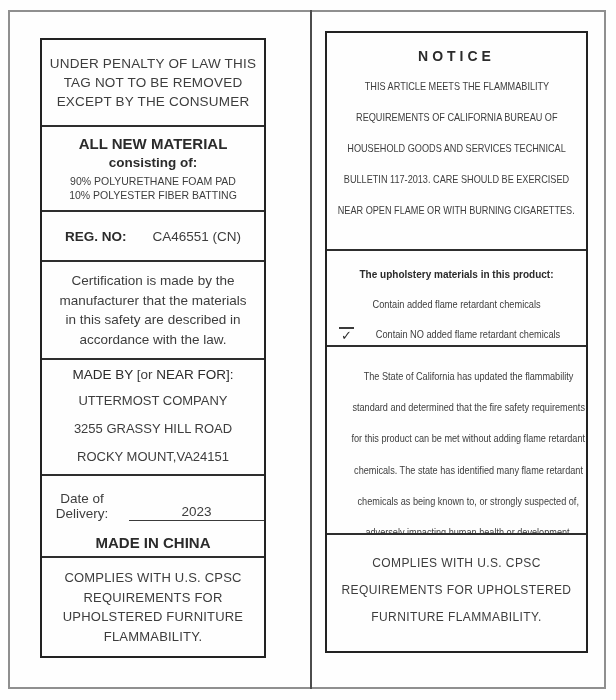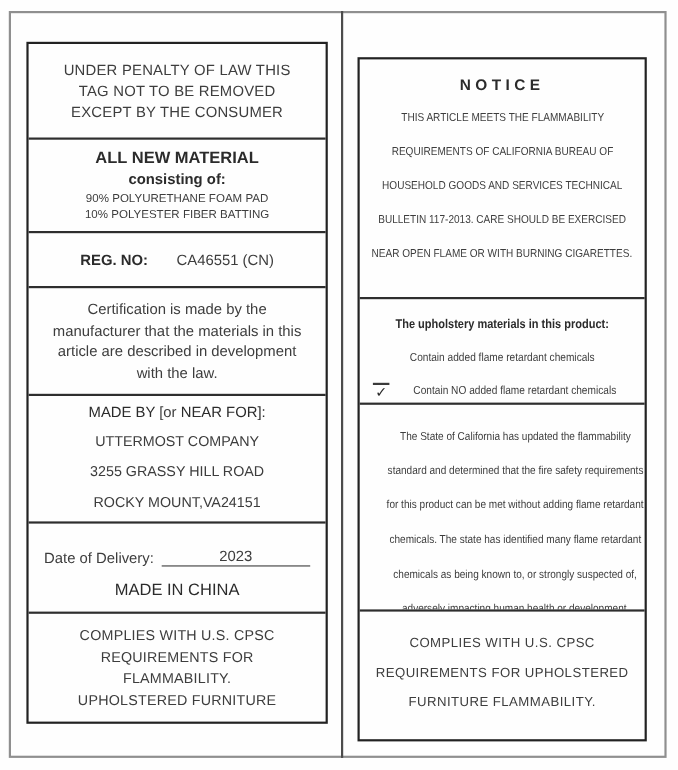--- a/index.html
+++ b/index.html
@@ -19,22 +19,22 @@
   .center-divider {
     position:absolute; left:310px; top:10px; width:2px; height:679px;
     background:#4c4c4c;
   }
 
   
   .label-box {
     position:absolute; border:2px solid #222;
     display:flex; flex-direction:column; background:#fefefe;
   }
-  .left-box  { left:24px;  top:38px; width:274px; height:620px; }
-  .right-box { left:325px; top:52px; width:263px; height:622px; }
+  .left-box  { left:40px;  top:38px; width:226px; height:620px; }
+  .right-box { left:325px; top:31px; width:263px; height:622px; }
 
   .sec { display:flex; flex-direction:column; align-items:center;
          justify-content:center; text-align:center; overflow:hidden; }
   .sec.divided { border-bottom:2px solid #2e2e2e; }
 
   
   .penalty   { height:87px; font-size:13.5px; line-height:19px; letter-spacing:.2px; }
   .material  { height:85px; }
   .material .t1 { font-weight:bold; font-size:15px; color:#2b2b2b; }
   .material .t2 { font-weight:bold; font-size:13.5px; color:#2b2b2b; margin:3px 0 4px; }
@@ -44,21 +44,21 @@
   .certif    { height:98px; font-size:13.5px; line-height:19.5px; padding:0 14px; }
   .madeby    { height:116px; font-size:13px; line-height:28px; }
   .madeby .head { font-size:13.5px; line-height:24px; }
   .madeby .b { font-weight:normal; color:#2b2b2b; }
   .delivery  { height:82px; font-size:13.5px; }
   .delivery .row { display:flex; align-items:flex-end;margin-top:10px; }
   .delivery .blank {
     display:inline-block; min-width:135px; border-bottom:1.5px solid #3a3a3a;
     text-align:center; margin-left:7px; padding-bottom:1px;
   }
-  .delivery .origin { font-weight:normal; font-size:15px; color:#2b2b2b; margin-top:13px; }
+  .delivery .origin { font-weight:bold; font-size:15px; color:#2b2b2b; margin-top:13px; }
   .complies-left { flex:1; font-size:13px; line-height:19.5px; letter-spacing:.2px; }
 
   
   .cond { white-space:nowrap; transform:scaleX(.87); transform-origin:50% 50%; }
   .notice { height:218px; justify-content:flex-start; padding-top:15px; }
   .notice .title { font-weight:bold; font-size:14px; letter-spacing:4px;
                    color:#2b2b2b; margin-bottom:7px; }
   .notice .line { font-size:10.5px; line-height:31px; }
   .materials { height:96px; justify-content:flex-start; padding-top:17px; }
   .materials .head { font-weight:bold; font-size:11.5px; color:#2b2b2b; margin-bottom:9px; }
@@ -94,21 +94,21 @@
       <div class="comp">90% POLYURETHANE FOAM PAD</div>
       <div class="comp">10% POLYESTER FIBER BATTING</div>
     </div>
 
     <div class="sec divided regno">
       <span class="lbl">REG. NO:</span>
       <span>CA46551 (CN)</span>
     </div>
 
     <div class="sec divided certif">
-      <div>Certification is made by the manufacturer that the materials in this article are described in development with the law.</div>
+      <div>Certification is made by the manufacturer that the materials in this safety are described in accordance with the law.</div>
     </div>
 
     <div class="sec divided madeby">
       <div class="head">
         <span class="b">MADE BY</span><span> [or </span><span class="b">NEAR FOR]:</span>
       </div>
       <div>UTTERMOST COMPANY</div>
       <div>3255 GRASSY HILL ROAD</div>
       <div>ROCKY MOUNT,VA24151</div>
     </div>
@@ -117,22 +117,22 @@
       <div class="row">
         <span>Date of Delivery:</span>
         <span class="blank">2023</span>
       </div>
       <div class="origin">MADE IN CHINA</div>
     </div>
 
     <div class="sec complies-left">
       <div>COMPLIES WITH U.S. CPSC</div>
       <div>REQUIREMENTS FOR</div>
+      <div>UPHOLSTERED FURNITURE</div>
       <div>FLAMMABILITY.</div>
-      <div>UPHOLSTERED FURNITURE</div>
     </div>
   </div>
 
   <div class="label-box right-box">
 
     <div class="sec divided notice">
       <div class="title">NOTICE</div>
       <div class="line cond">THIS ARTICLE MEETS THE FLAMMABILITY</div>
       <div class="line cond">REQUIREMENTS OF CALIFORNIA BUREAU OF</div>
       <div class="line cond">HOUSEHOLD GOODS AND SERVICES TECHNICAL</div>

